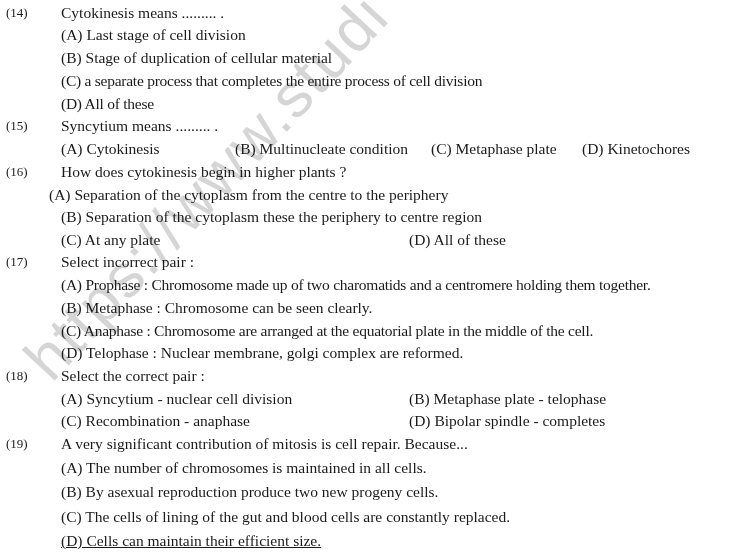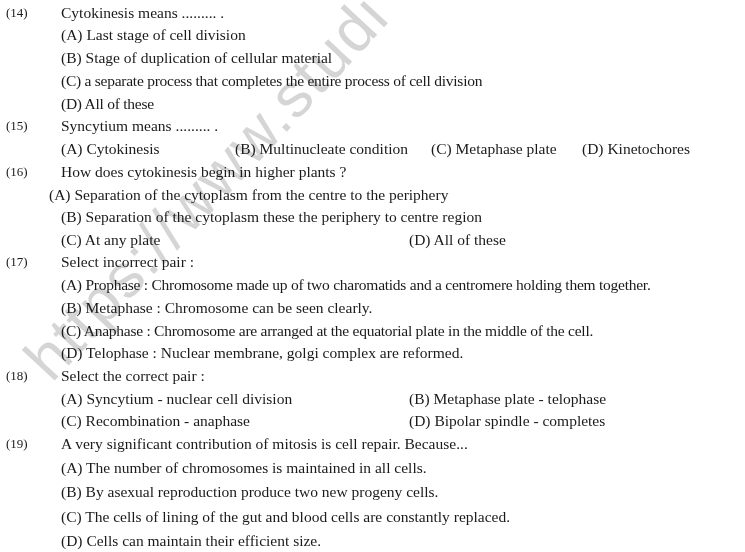--- a/index.html
+++ b/index.html
@@ -105,17 +105,17 @@
       <span class="line" style="left:61px; top:411px;text-align:right;">(C) Recombination - anaphase</span>
       <span class="line" style="left:409px; top:411px;">(D) Bipolar spindle - completes</span>
     </div>
 
     <div>
       <span class="qnum" style="top:434px;">(19)</span>
       <span class="line" style="left:61px; top:434px;">A very significant contribution of mitosis is cell repair. Because...</span>
       <span class="line" style="left:61px; top:458px;">(A) The number of chromosomes is maintained in all cells.</span>
       <span class="line" style="left:61px; top:482px;">(B) By asexual reproduction produce two new progeny cells.</span>
       <span class="line" style="left:61px; top:507px;">(C) The cells of lining of the gut and blood cells are constantly replaced.</span>
-      <span class="line" style="left:61px; top:531px;">(D) Cells can maintain their efficient size.</span>
+      <span class="line" style="left:61px; top:531px;text-decoration:underline;">(D) Cells can maintain their efficient size.</span>
     </div>
 
   </div>
 </div>
 
 </body></html>

